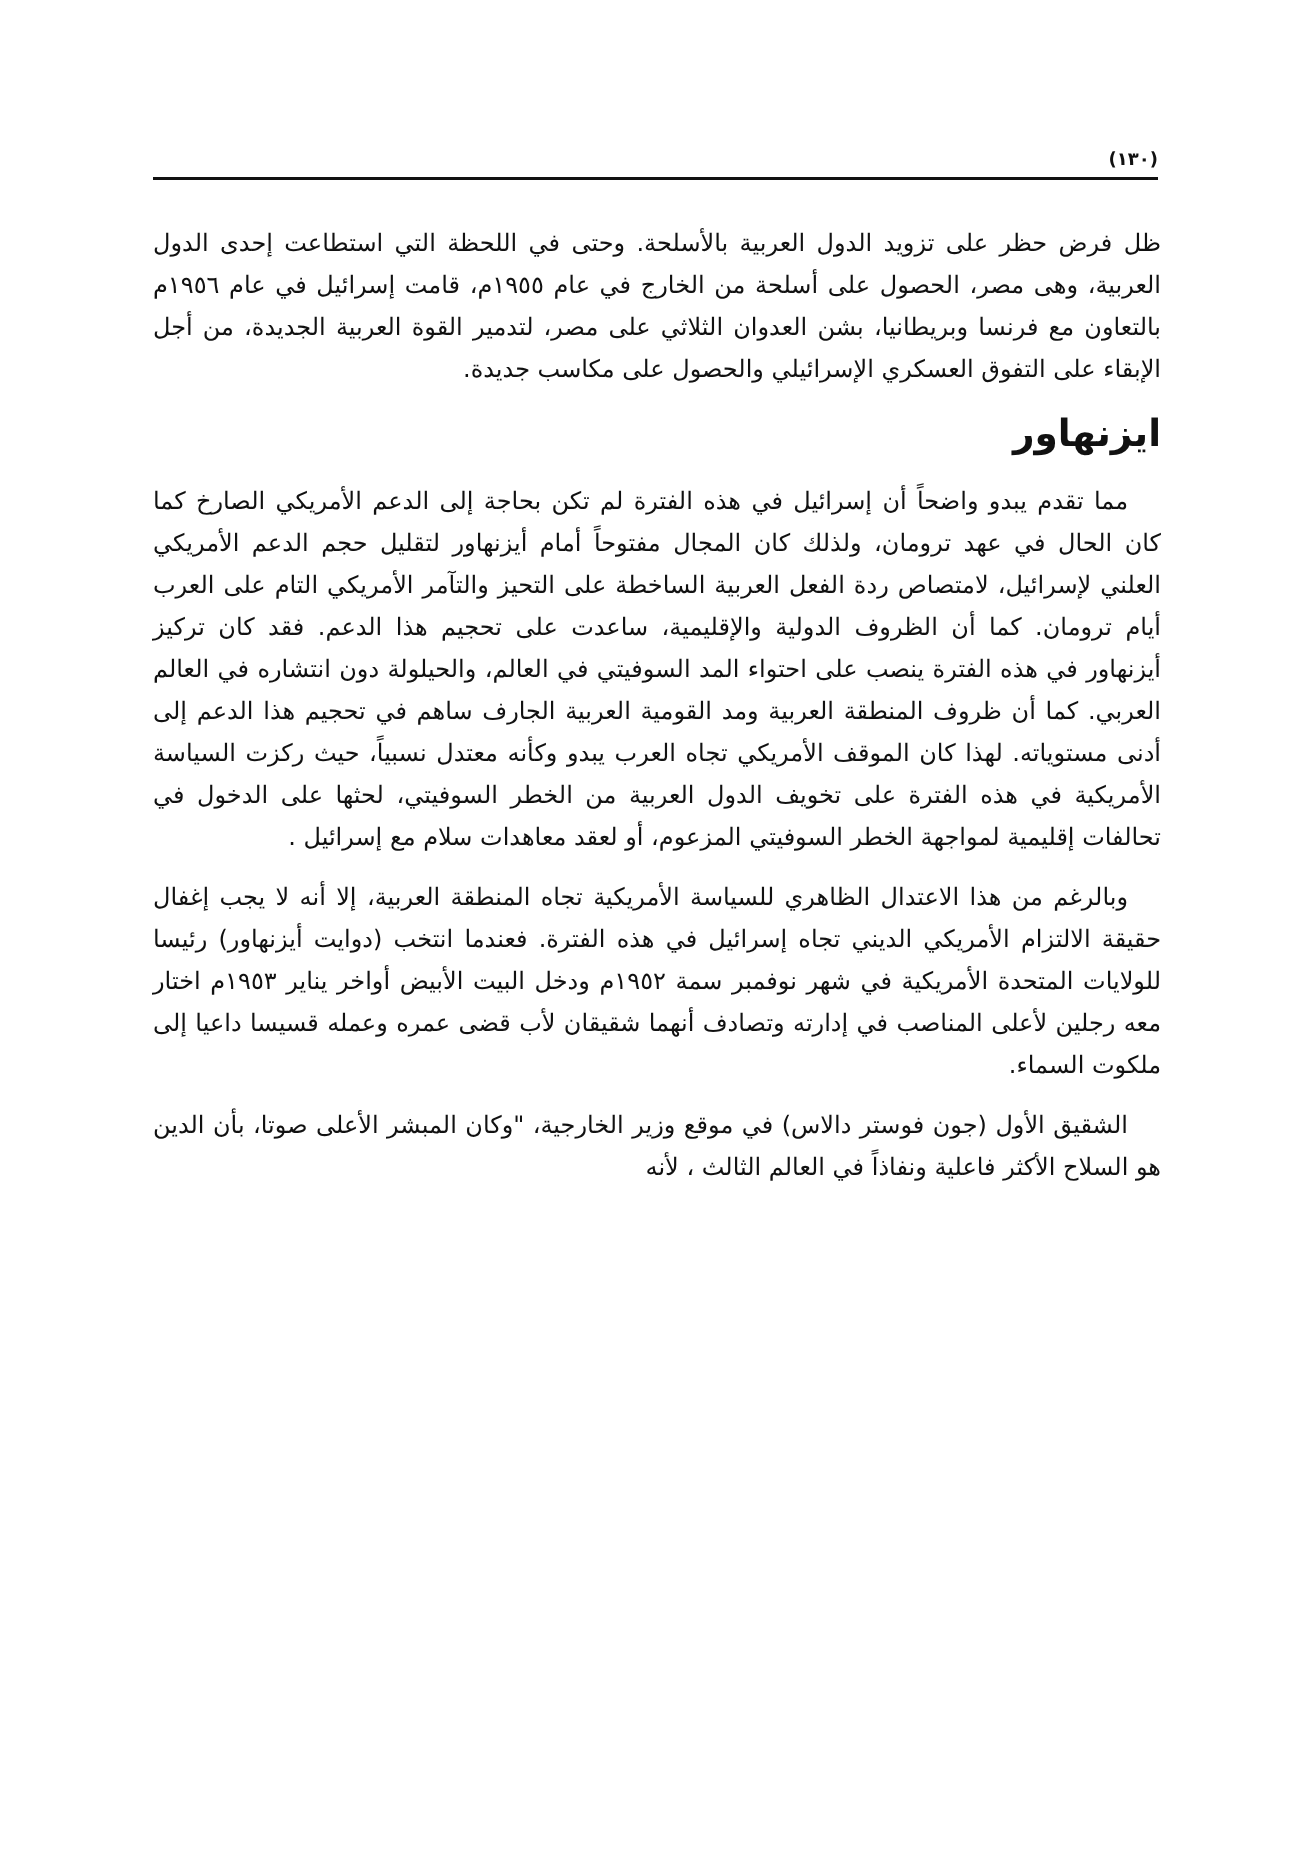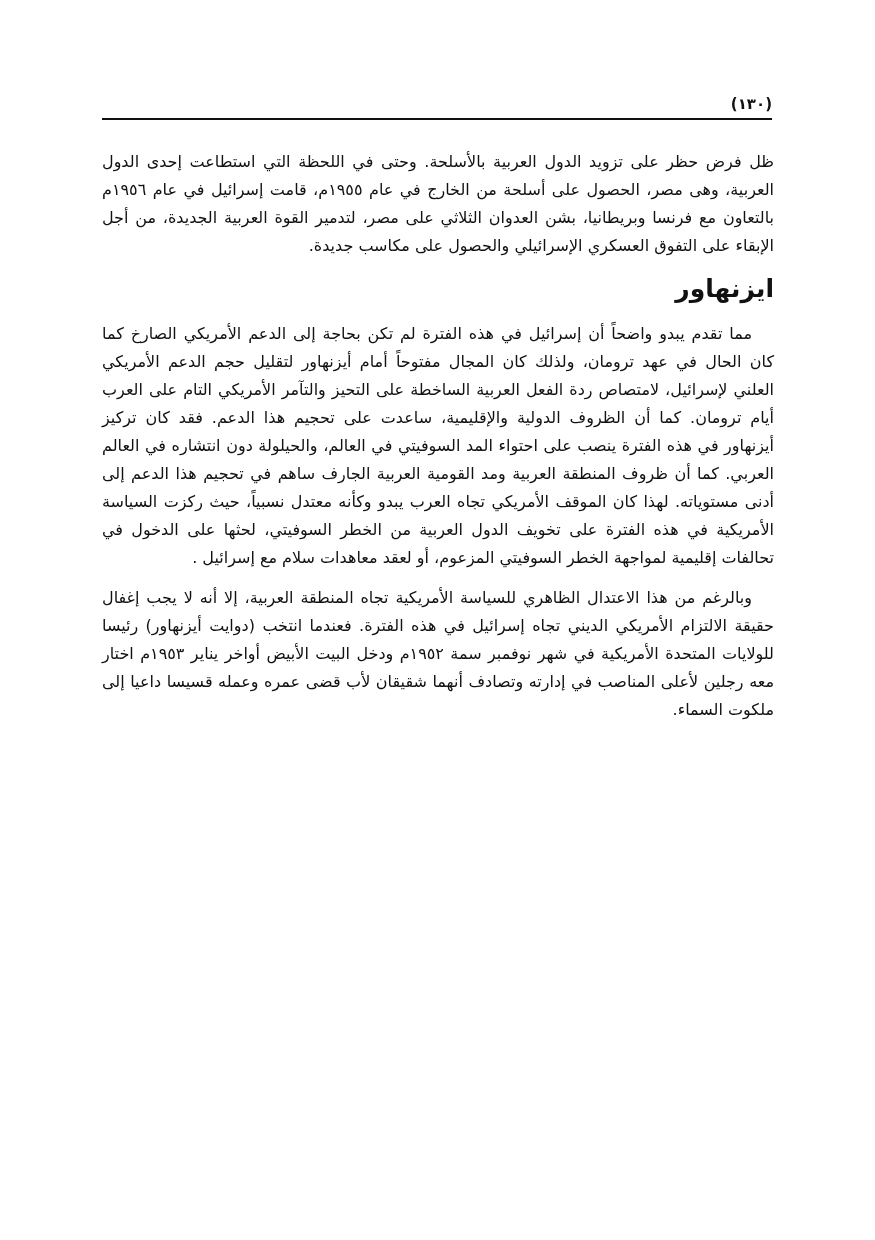--- a/index.html
+++ b/index.html
@@ -29,21 +29,21 @@
       direction: rtl;
     }
     .running-title {
       font-weight: bold;
       font-size: 16px;
       padding-bottom: 5px;
       padding-right: 2px;
     }
     .page-number {
       font-weight: bold;
-      font-size: 15px;
+      font-size: 12px;
       padding-bottom: 5px;
       direction: rtl;
     }
     .content {
       position: absolute;
       left: 102px;
       width: 672px;
       top: 148px;
       direction: rtl;
       text-align: justify;
@@ -70,13 +70,14 @@
 
 <div class="page-header">
   <span class="page-number">(١٣٠)</span>
 </div>
 
 <div class="content">
   <p class="para">ظل فرض حظر على تزويد الدول العربية بالأسلحة. وحتى في اللحظة التي استطاعت إحدى الدول العربية، وهى مصر، الحصول على أسلحة من الخارج في عام ١٩٥٥م، قامت إسرائيل في عام ١٩٥٦م بالتعاون مع فرنسا وبريطانيا، بشن العدوان الثلاثي على مصر، لتدمير القوة العربية الجديدة، من أجل الإبقاء على التفوق العسكري الإسرائيلي والحصول على مكاسب جديدة.</p>
   <h2 class="section-heading">ايزنهاور</h2>
   <p class="para indent">مما تقدم يبدو واضحاً أن إسرائيل في هذه الفترة لم تكن بحاجة إلى الدعم الأمريكي الصارخ كما كان الحال في عهد ترومان، ولذلك كان المجال مفتوحاً أمام أيزنهاور لتقليل حجم الدعم الأمريكي العلني لإسرائيل، لامتصاص ردة الفعل العربية الساخطة على التحيز والتآمر الأمريكي التام على العرب أيام ترومان. كما أن الظروف الدولية والإقليمية، ساعدت على تحجيم هذا الدعم. فقد كان تركيز أيزنهاور في هذه الفترة ينصب على احتواء المد السوفيتي في العالم، والحيلولة دون انتشاره في العالم العربي. كما أن ظروف المنطقة العربية ومد القومية العربية الجارف ساهم في تحجيم هذا الدعم إلى أدنى مستوياته. لهذا كان الموقف الأمريكي تجاه العرب يبدو وكأنه معتدل نسبياً، حيث ركزت السياسة الأمريكية في هذه الفترة على تخويف الدول العربية من الخطر السوفيتي، لحثها على الدخول في تحالفات إقليمية لمواجهة الخطر السوفيتي المزعوم، أو لعقد معاهدات سلام مع إسرائيل .</p>
   <p class="para indent">وبالرغم من هذا الاعتدال الظاهري للسياسة الأمريكية تجاه المنطقة العربية، إلا أنه لا يجب إغفال حقيقة الالتزام الأمريكي الديني تجاه إسرائيل في هذه الفترة. فعندما انتخب (دوايت أيزنهاور) رئيسا للولايات المتحدة الأمريكية في شهر نوفمبر سمة ١٩٥٢م ودخل البيت الأبيض أواخر يناير ١٩٥٣م اختار معه رجلين لأعلى المناصب في إدارته وتصادف أنهما شقيقان لأب قضى عمره وعمله قسيسا داعيا إلى ملكوت السماء.</p>
+  <p class="para indent">الشقيق الأول (جون فوستر دالاس) في موقع وزير الخارجية، "وكان المبشر الأعلى صوتا، بأن الدين هو السلاح الأكثر فاعلية ونفاذاً في العالم الثالث ، لأنه</p>
 </div>
 
 </body></html>

